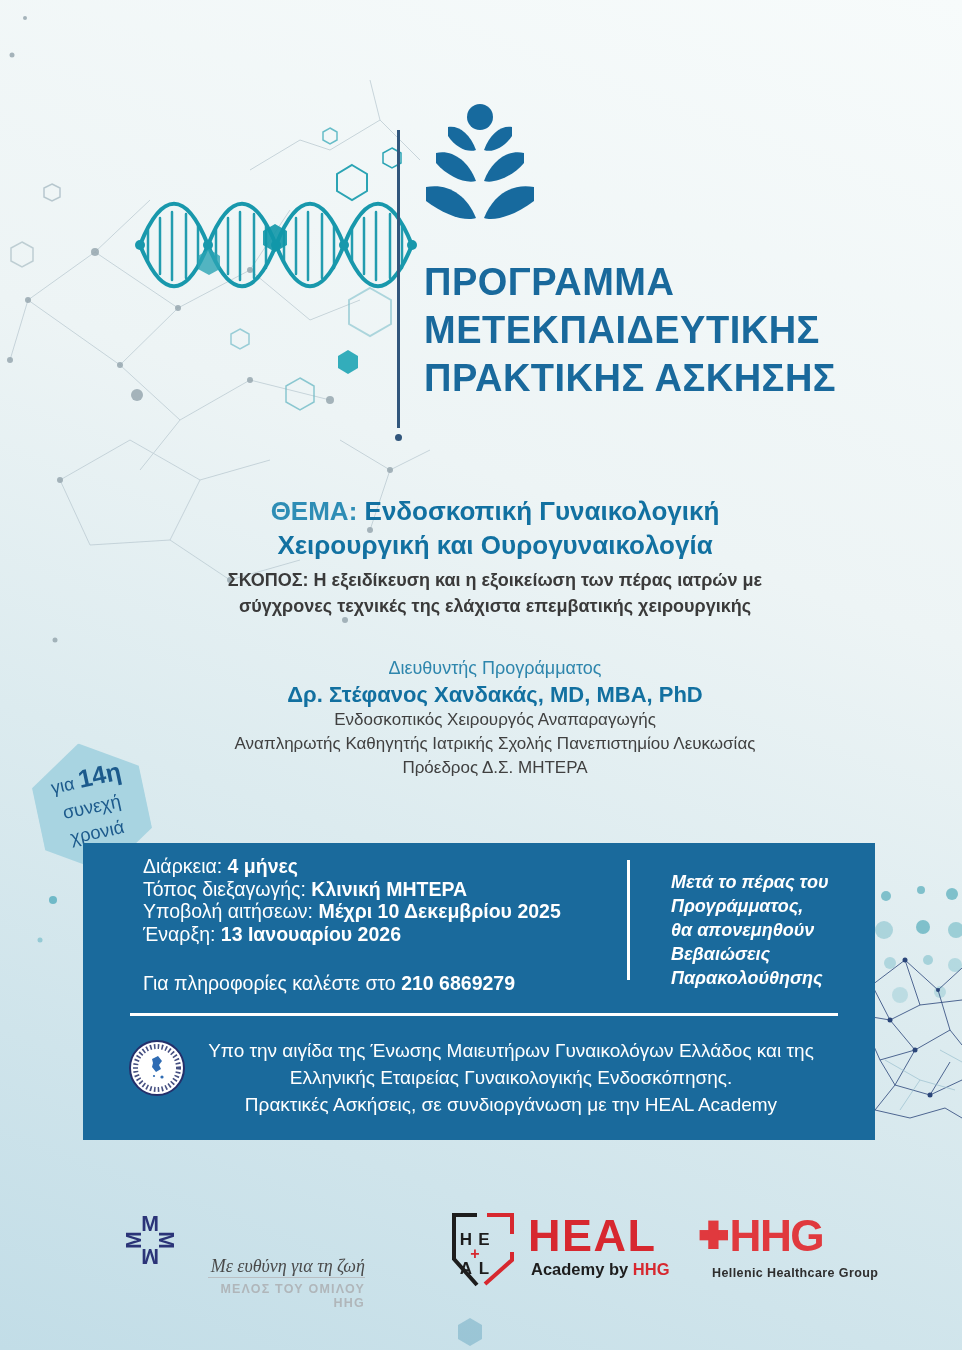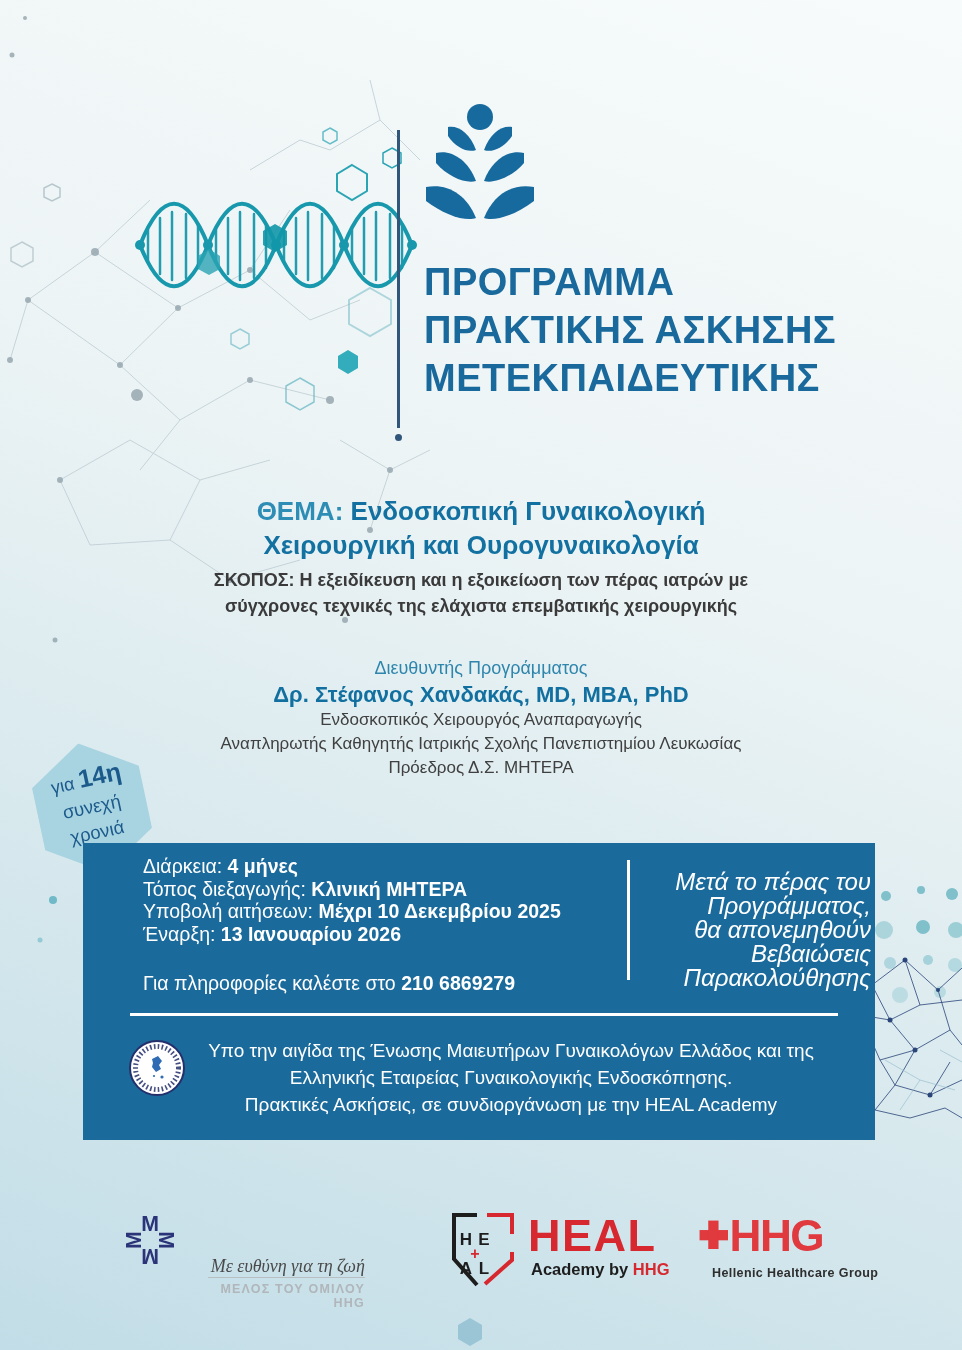--- a/index.html
+++ b/index.html
@@ -6,43 +6,43 @@
   .page{position:relative;width:962px;height:1350px;overflow:hidden;
     font-family:"Liberation Sans",sans-serif;
     background:linear-gradient(200deg,#f7fbfb 0%,#edf4f5 38%,#dcebef 62%,#c2dde7 100%);}
   svg{display:block;}
   .decor{position:absolute;left:0;top:0;}
   .vline{position:absolute;left:397px;top:130px;width:2.5px;height:298px;background:#31567c;}
   .vline-dot{position:absolute;left:395px;top:434px;width:7px;height:7px;border-radius:50%;background:#31567c;}
   .book-logo{position:absolute;left:424px;top:103px;}
   .title{position:absolute;left:424px;top:258px;font-size:38px;font-weight:800;
     color:#19699c;line-height:48px;letter-spacing:.5px;white-space:nowrap;}
-  .center-col{position:absolute;left:20px;width:922px;text-align:center;}
+  .center-col{position:absolute;left:34px;width:922px;text-align:center;}
   .theme{top:494px;font-size:26px;line-height:34px;}
   .theme-label{color:#2e8db5;font-weight:600;}
   .theme-strong{color:#1271a1;font-weight:800;}
   .purpose{top:567px;font-size:18px;line-height:26px;font-weight:700;color:#3a3a3a;}
   .director{top:658px;}
   .director .role{font-size:18px;color:#2e86ad;}
   .director .name{font-size:22px;font-weight:800;color:#1270a0;margin-top:3px;}
   .director .cred{font-size:17px;color:#404040;line-height:24px;}
   .director .cred:first-of-type{margin-top:7px;}
   .badge{position:absolute;left:30px;top:742px;width:124px;height:132px;background:#a8d4e1;
     transform:rotate(-12deg);color:#1c5a8c;text-align:center;box-sizing:border-box;padding-top:22px;
     clip-path:polygon(50% 0%,94% 26%,94% 74%,50% 100%,6% 74%,6% 26%);}
   .badge .b1{font-size:18px;line-height:27px;}
   .badge .b1 b{font-size:25px;font-weight:800;}
   .badge .b2{font-size:18.5px;line-height:26px;font-weight:500;}
   .bluebox{position:absolute;left:83px;top:843px;width:792px;height:297px;background:#1a6a9c;color:#fff;}
   .details{position:absolute;left:60px;top:12px;font-size:19.5px;line-height:22.5px;}
   .details b{font-weight:800;}
   .details .phone{margin-top:27px;}
   .divv{position:absolute;left:544px;top:17px;width:3px;height:120px;background:#fff;}
-  .note{position:absolute;left:588px;top:27px;width:200px;font-size:24px;line-height:24px;
-    font-weight:400;font-style:italic;text-align:right;}
+  .note{position:absolute;left:588px;top:27px;width:200px;font-size:18px;line-height:24px;
+    font-weight:700;font-style:italic;}
   .divh{position:absolute;left:47px;top:170px;width:708px;height:3px;background:#fff;}
   .seal{position:absolute;left:45px;top:196px;}
   .aegis{position:absolute;left:0;top:194px;width:100%;box-sizing:border-box;
     padding:0 20px 0 84px;text-align:center;font-size:19px;line-height:27px;}
   
   .mitera-icon{position:absolute;left:120px;top:1200px;}
   .mitera-name{position:absolute;left:205px;top:1216px;font-size:37px;font-weight:800;
     color:#2b3478;letter-spacing:2px;}
   .mitera-tagline{position:absolute;left:205px;top:1256px;width:160px;text-align:right;
     font-family:"Liberation Serif",serif;font-style:italic;font-size:18px;color:#4a4a4a;}
@@ -183,22 +183,22 @@
       <path d="M60,47 C66,30 78,22 88,24 L88,33 C80,45 68,50 60,47 Z"></path>
       <path d="M52,78 C44,56 26,46 12,50 L12,60 C24,74 42,81 52,78 Z"></path>
       <path d="M60,78 C68,56 86,46 100,50 L100,60 C88,74 70,81 60,78 Z"></path>
       <path d="M52,115 C42,90 22,80 2,84 L2,98 C20,112 42,119 52,115 Z"></path>
       <path d="M60,115 C70,90 90,80 110,84 L110,98 C92,112 70,119 60,115 Z"></path>
     </g>
   </svg>
 
   <div class="title">
     <div>ΠΡΟΓΡΑΜΜΑ</div>
+    <div>ΜΕΤΕΚΠΑΙΔΕΥΤΙΚΗΣ</div>
     <div>ΠΡΑΚΤΙΚΗΣ ΑΣΚΗΣΗΣ</div>
-    <div>ΜΕΤΕΚΠΑΙΔΕΥΤΙΚΗΣ</div>
   </div>
 
   <div class="center-col theme">
     <div>
       <span class="theme-label">ΘΕΜΑ:</span>
       <span class="theme-strong">Ενδοσκοπική Γυναικολογική</span>
     </div>
     <div class="theme-strong">Χειρουργική και Ουρογυναικολογία</div>
   </div>
 

